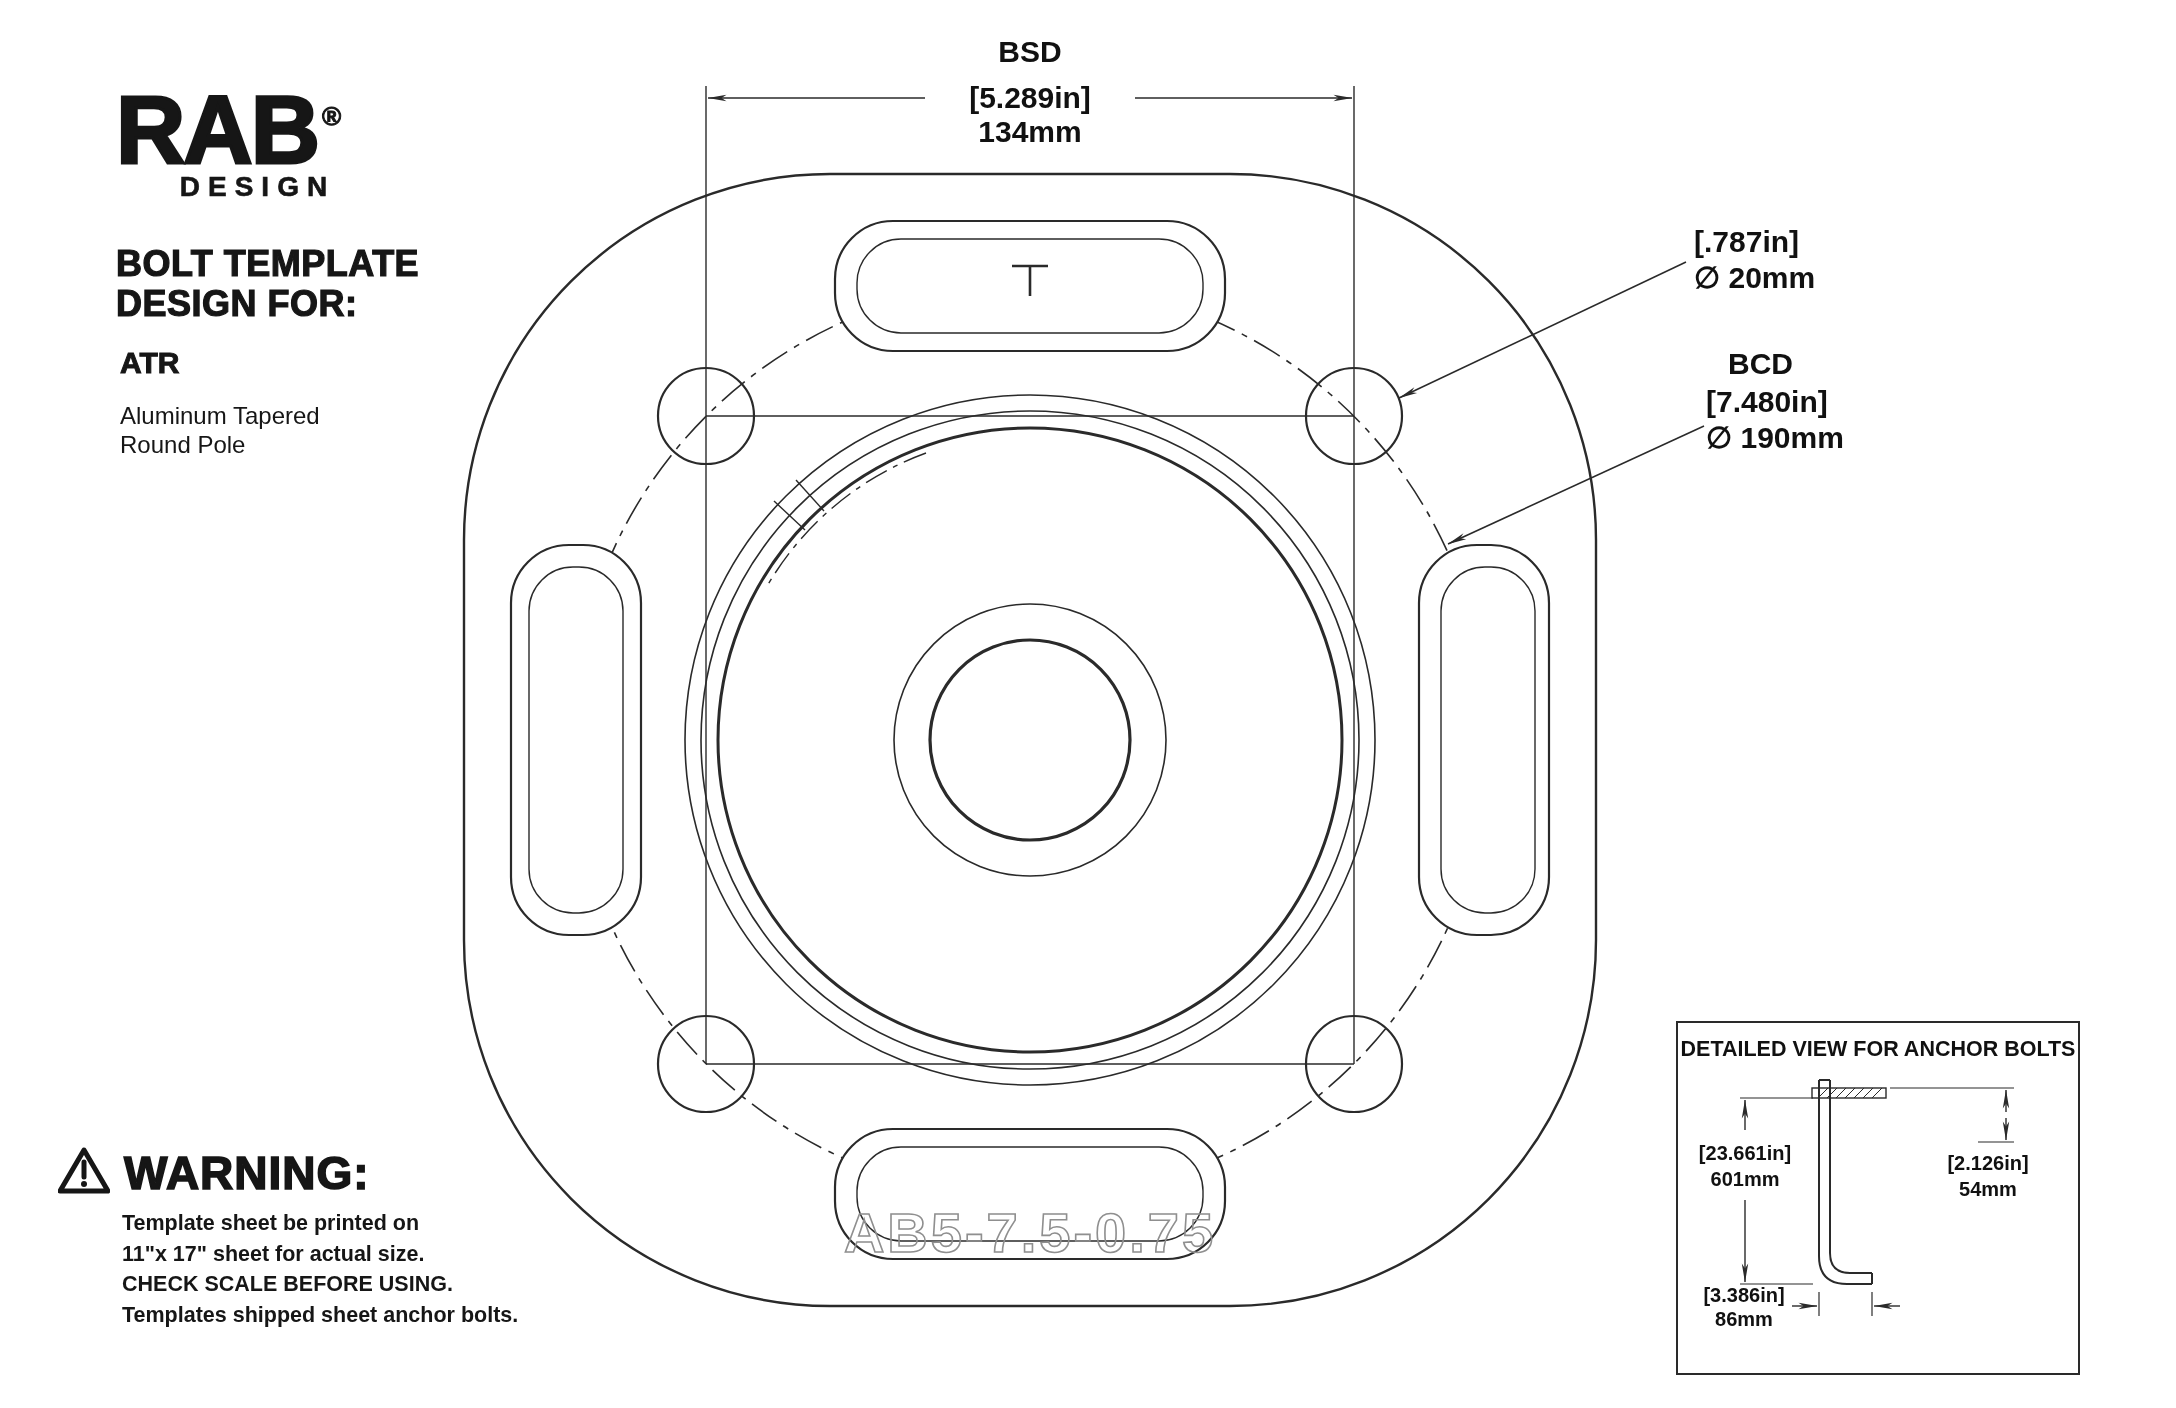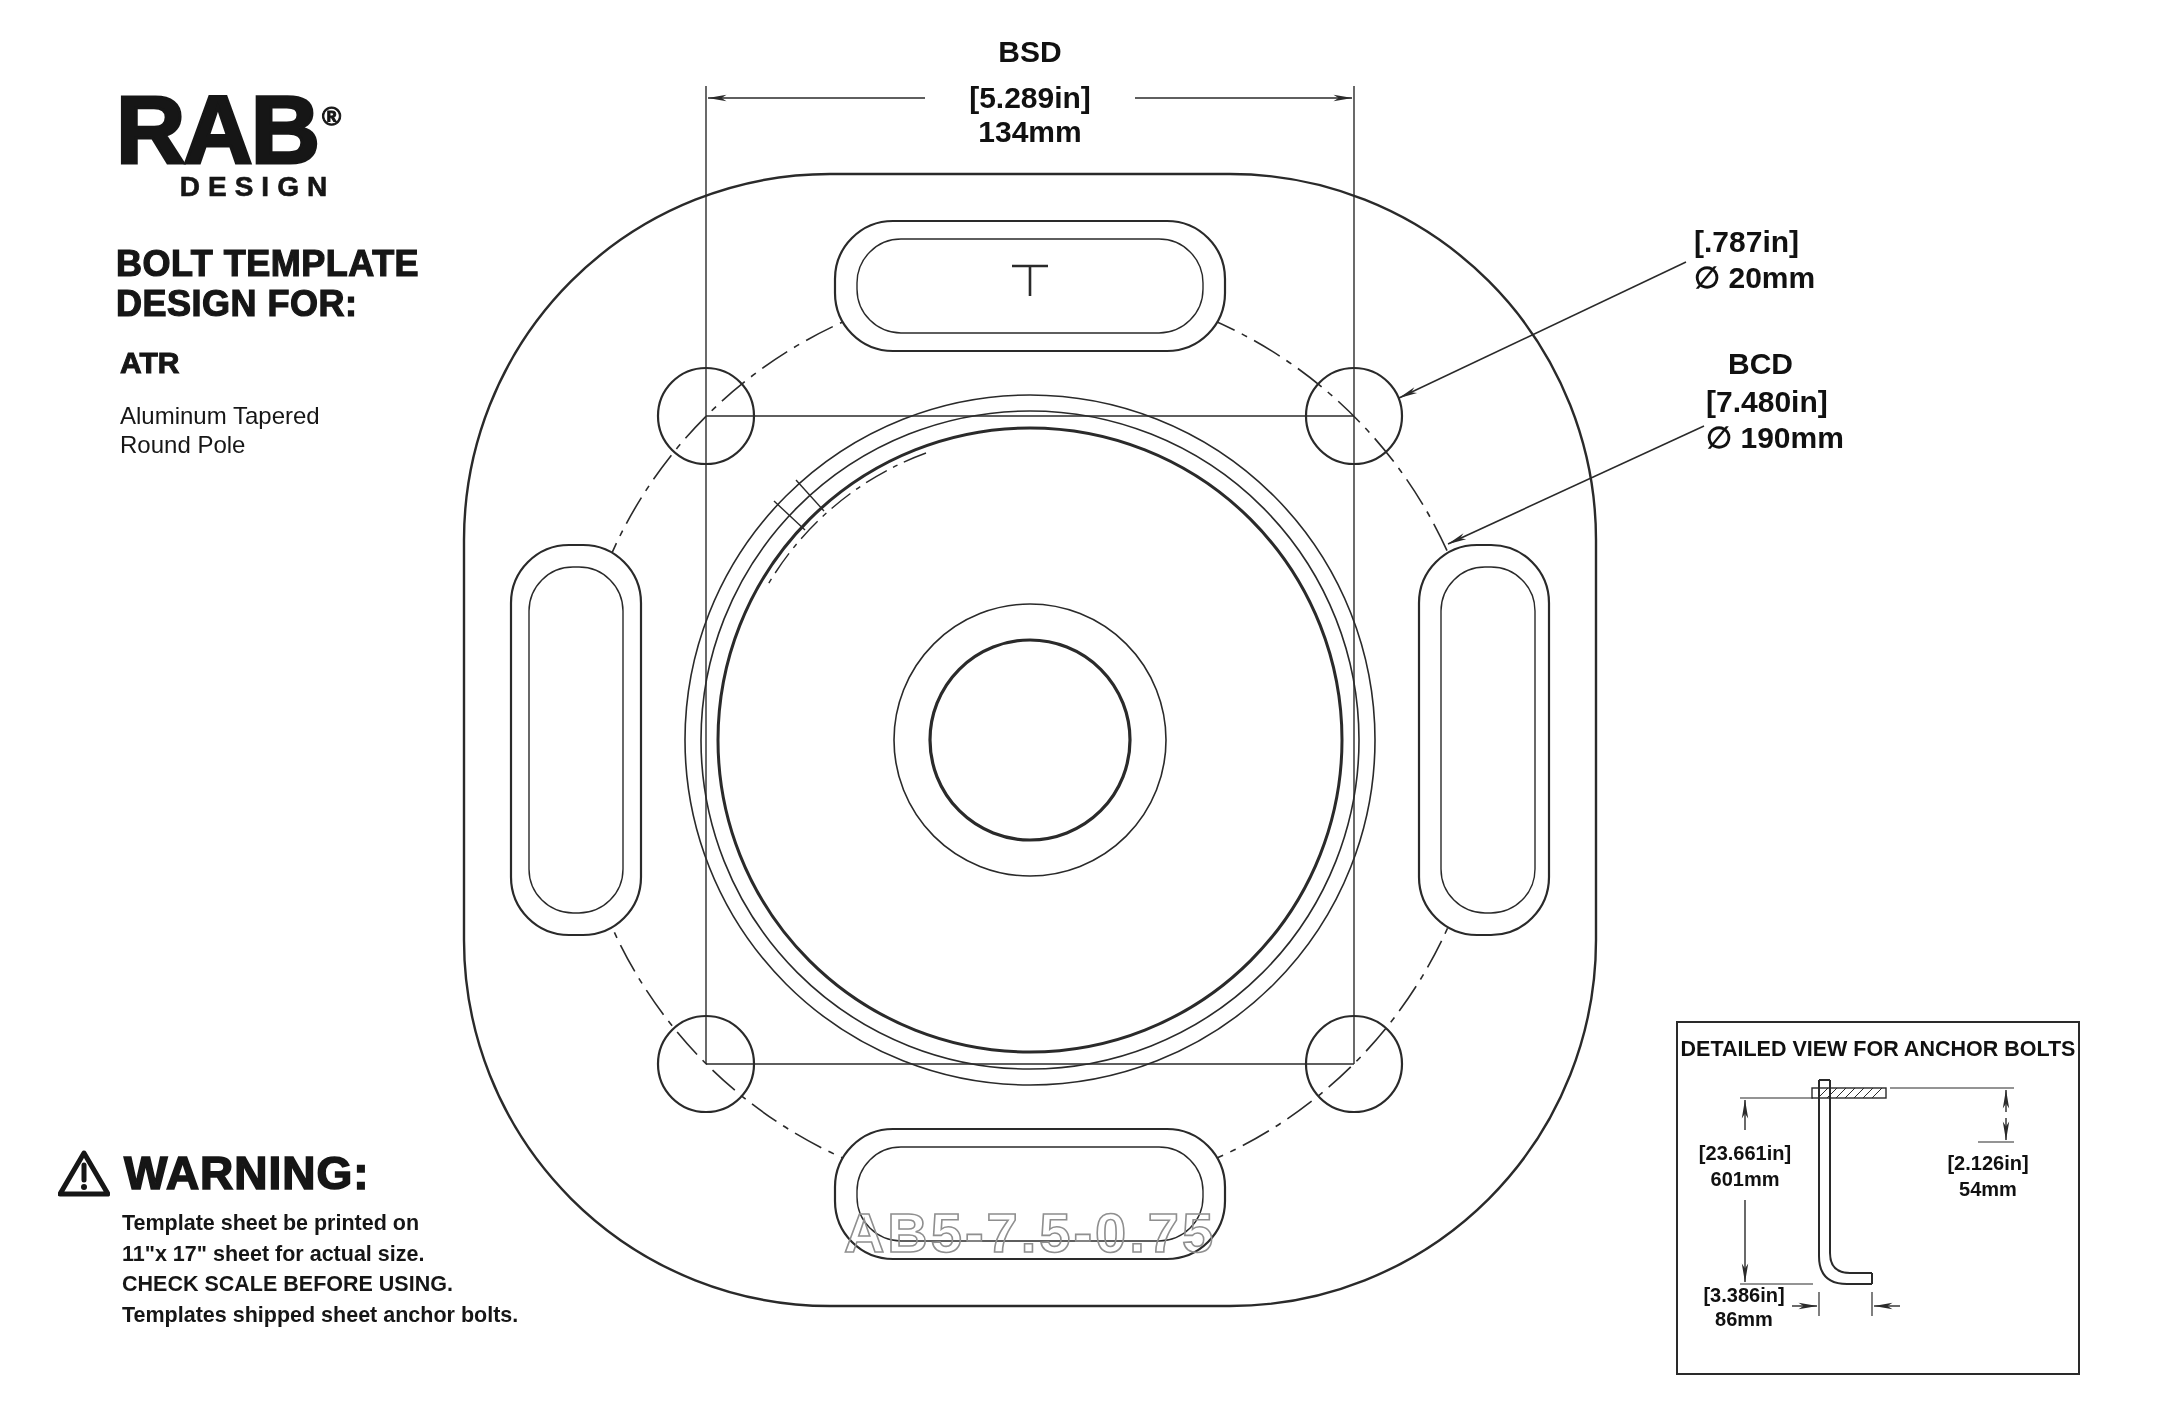--- a/index.html
+++ b/index.html
@@ -20,21 +20,21 @@
   .logo-sub{align-self:flex-end;font-size:28px;font-weight:700;letter-spacing:8px;
     margin-right:4px;margin-top:-4px;-webkit-text-stroke:0.6px #161616;}
   
   .heading{left:116px;top:244px;font-size:36px;font-weight:800;line-height:1.12;
     -webkit-text-stroke:1.2px #161616;letter-spacing:0.5px;}
   .product{left:120px;top:346px;}
   .product .code{font-size:30px;font-weight:900;-webkit-text-stroke:1px #161616;margin-bottom:22px;}
   .product .desc{font-size:24px;font-weight:500;line-height:1.2;}
   
   .warning{left:58px;top:1146px;}
-  .warning-row{display:flex;align-items:center;gap:14px;}
+  .warning-row{display:flex;align-items:flex-start;gap:14px;}
   .warning-title{font-size:46px;font-weight:900;-webkit-text-stroke:1.6px #161616;letter-spacing:1px;}
   .warning-body{margin-left:64px;margin-top:8px;font-size:21.5px;font-weight:700;line-height:1.42;}
   
   svg{position:absolute;inset:0;}
   .t-dim{font:700 30px "Liberation Sans", sans-serif;fill:#111;}
   .t-dim-sm{font:700 20px "Liberation Sans", sans-serif;fill:#111;}
   .t-title{font:700 21.5px "Liberation Sans", sans-serif;fill:#111;}
   .t-engrave{font:700 56px "Liberation Sans", sans-serif;fill:none;stroke:#8f8f8f;stroke-width:1.6px;letter-spacing:3px;}
 </style>
 </head>

